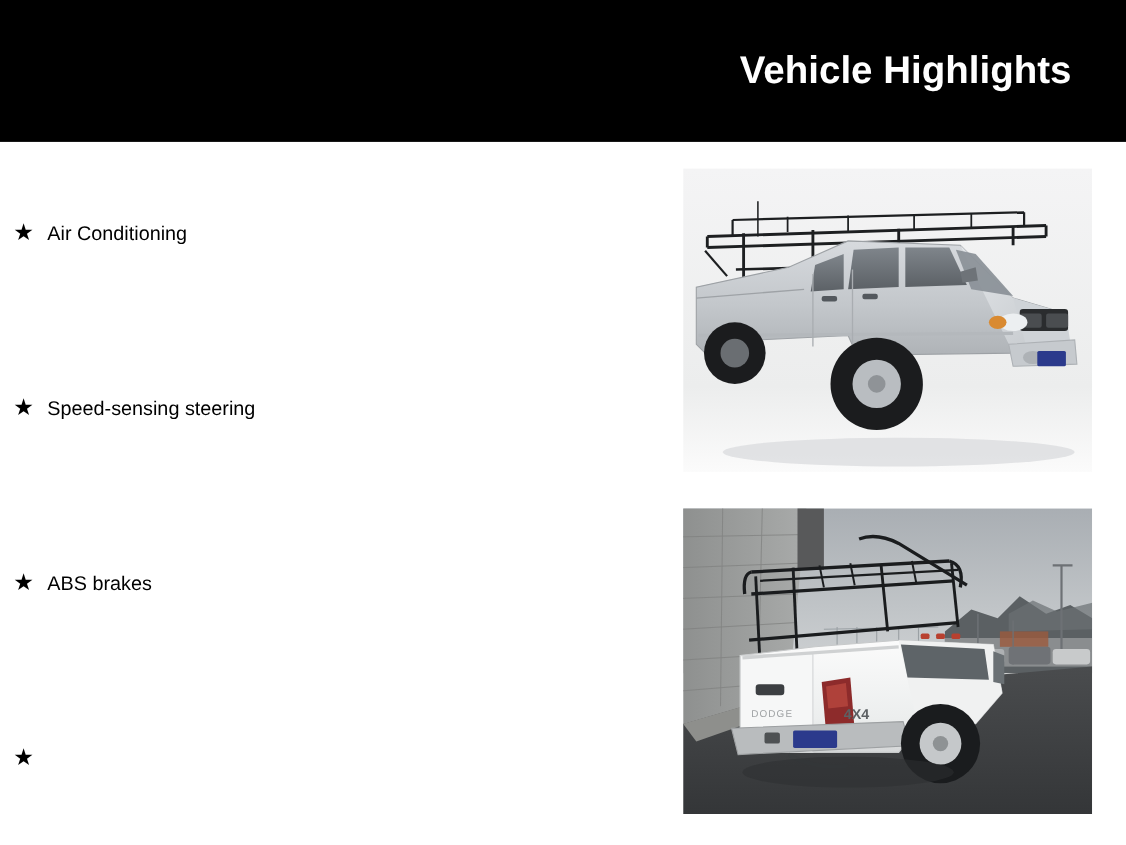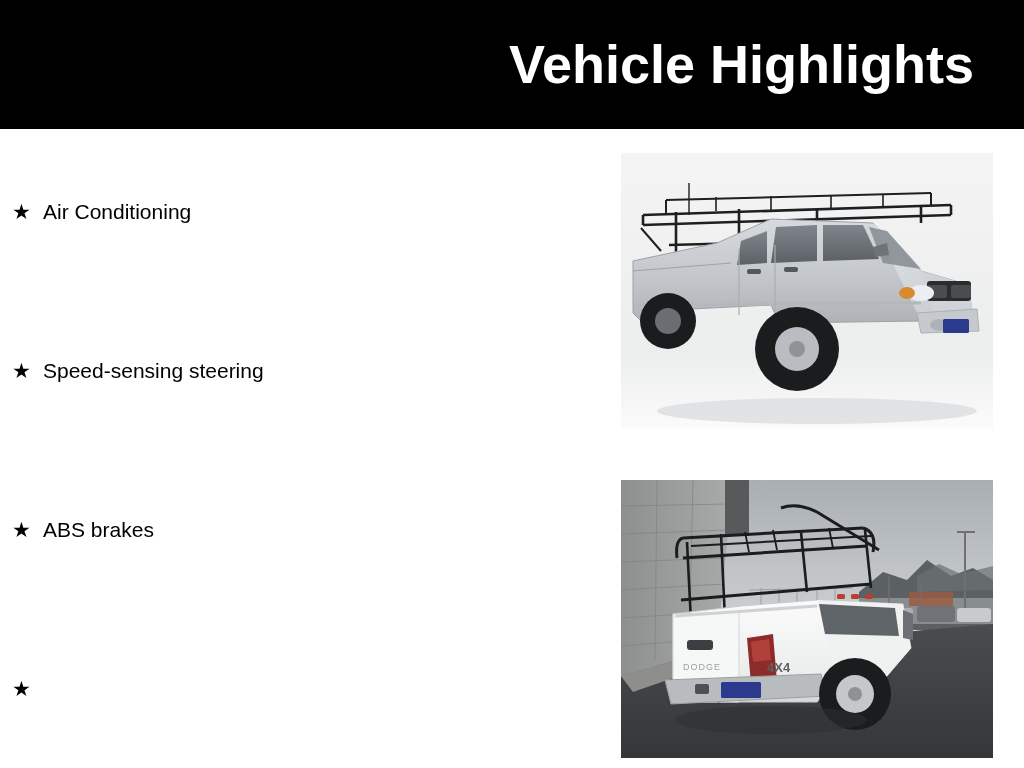--- a/index.html
+++ b/index.html
@@ -30,21 +30,21 @@
     left: 0; top: 0;
     width: 1024px;
     height: 129px;
     background: #000000;
     box-sizing: border-box;
   }
   #slide-title {
     position: absolute;
     right: 50px;
     top: 38px;
-    font-size: 54px;
+    font-size: 35px;
     font-weight: bold;
     color: #ffffff;
     letter-spacing: 0px;
     white-space: nowrap;
     line-height: 52px;
   }
 
   
   #highlights-list {
     position: absolute;
@@ -70,21 +70,21 @@
 
   .bullet-star {
     font-size: 21px;
     color: #000000;
     line-height: 34px;
     width: 31px;
     flex: none;
     text-align: left;
   }
   .highlight-label {
-    font-size: 21px;
+    font-size: 18px;
     color: #000000;
     line-height: 34px;
     white-space: nowrap;
   }
 
   
   .photo-frame {
     position: absolute;
     overflow: hidden;
     background: #ffffff;
@@ -93,21 +93,20 @@
     left: 621px;
     top: 153px;
     width: 372px;
     height: 276px;
   }
   #photo-rear {
     left: 621px;
     top: 462px;
     width: 372px;
     height: 278px;
-    margin-top: 18px;
   }
   .photo-frame svg {
     display: block;
     width: 100%;
     height: 100%;
   }
 </style>
 </head>
 <body>
 

